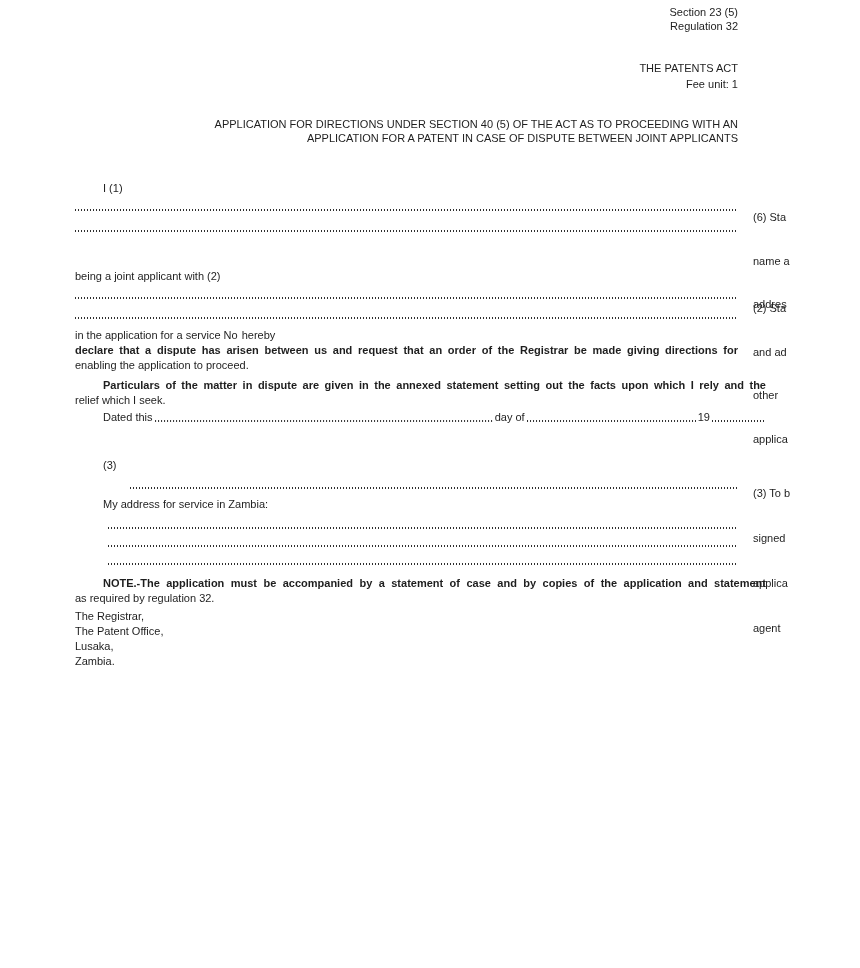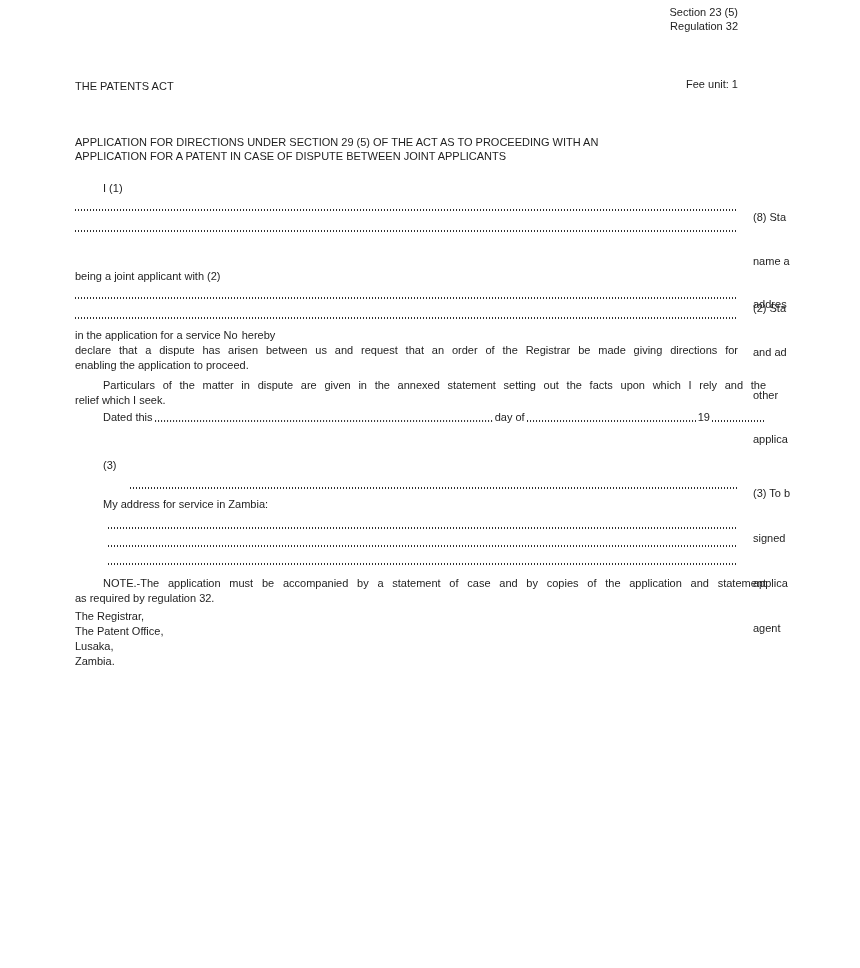--- a/index.html
+++ b/index.html
@@ -8,27 +8,28 @@
     background: #ffffff;
     font-family: "Liberation Sans", sans-serif;
     font-size: 11px;
     color: #1e1e1e;
     overflow: hidden;
   }
   .page { position: relative; width: 860px; height: 968px; background: #fff; }
 
   .row { position: absolute; left: 75px; width: 663px; line-height: 14px; white-space: nowrap; }
   .right  { text-align: right; }
-  .center { text-align: left; margin-top: 18px; }
+  .center { text-align: right; }
   .indent { padding-left: 28px; }
 
   .justify-line {
     white-space: normal;
     text-align: justify;
     text-align-last: justify;
+    font-weight: bold;
   }
 
   .flexrow { display: flex; align-items: flex-end; }
   .flexrow > span { flex: 0 0 auto; }
   .fill {
     flex: 1 1 auto;
     height: 2px;
     margin: 0 2px 2px 2px;
     background-image: repeating-linear-gradient(to right, #2e2e2e 0, #2e2e2e 1.2px, transparent 1.2px, transparent 3px);
     background-position: bottom;
@@ -60,21 +61,21 @@
 <body>
 
 <div class="page">
 
   <div class="row right" style="top:5px">Section 23 (5)</div>
   <div class="row right" style="top:19px">Regulation 32</div>
 
   <div class="row center" style="top:61px">THE PATENTS ACT</div>
   <div class="row right" style="top:77px">Fee unit: 1</div>
 
-  <div class="row center" style="top:117px">APPLICATION FOR DIRECTIONS UNDER SECTION 29 (5) OF THE ACT AS TO PROCEEDING WITH AN</div>
+  <div class="row center" style="top:117px">APPLICATION FOR DIRECTIONS UNDER SECTION 40 (5) OF THE ACT AS TO PROCEEDING WITH AN</div>
   <div class="row center" style="top:131px">APPLICATION FOR A PATENT IN CASE OF DISPUTE BETWEEN JOINT APPLICANTS</div>
 
   <div class="row flexrow indent" style="top:181px">
     <span>I (1)</span>
     <span class="fill"></span>
   </div>
   <div class="dotline dl-full" style="top:209px"></div>
   <div class="dotline dl-full" style="top:230px"></div>
 
   <div class="row flexrow" style="top:269px">
@@ -117,21 +118,21 @@
 
   <div class="row justify-line indent" style="top:576px">NOTE.-The application must be accompanied by a statement of case and by copies of the application and statement</div>
   <div class="row" style="top:591px">as required by regulation 32.</div>
 
   <div class="row" style="top:609px">The Registrar,</div>
   <div class="row" style="top:624px">The Patent Office,</div>
   <div class="row" style="top:639px">Lusaka,</div>
   <div class="row" style="top:654px">Zambia.</div>
 
   <div class="sidenote" style="top:181px">
-    <div>(8) Sta</div>
+    <div>(6) Sta</div>
     <div>name a</div>
     <div>addres</div>
   </div>
   <div class="sidenote" style="top:272px">
     <div>(2) Sta</div>
     <div>and ad</div>
     <div>other</div>
     <div>applica</div>
   </div>
   <div class="sidenote" style="top:456px; line-height:15px">

